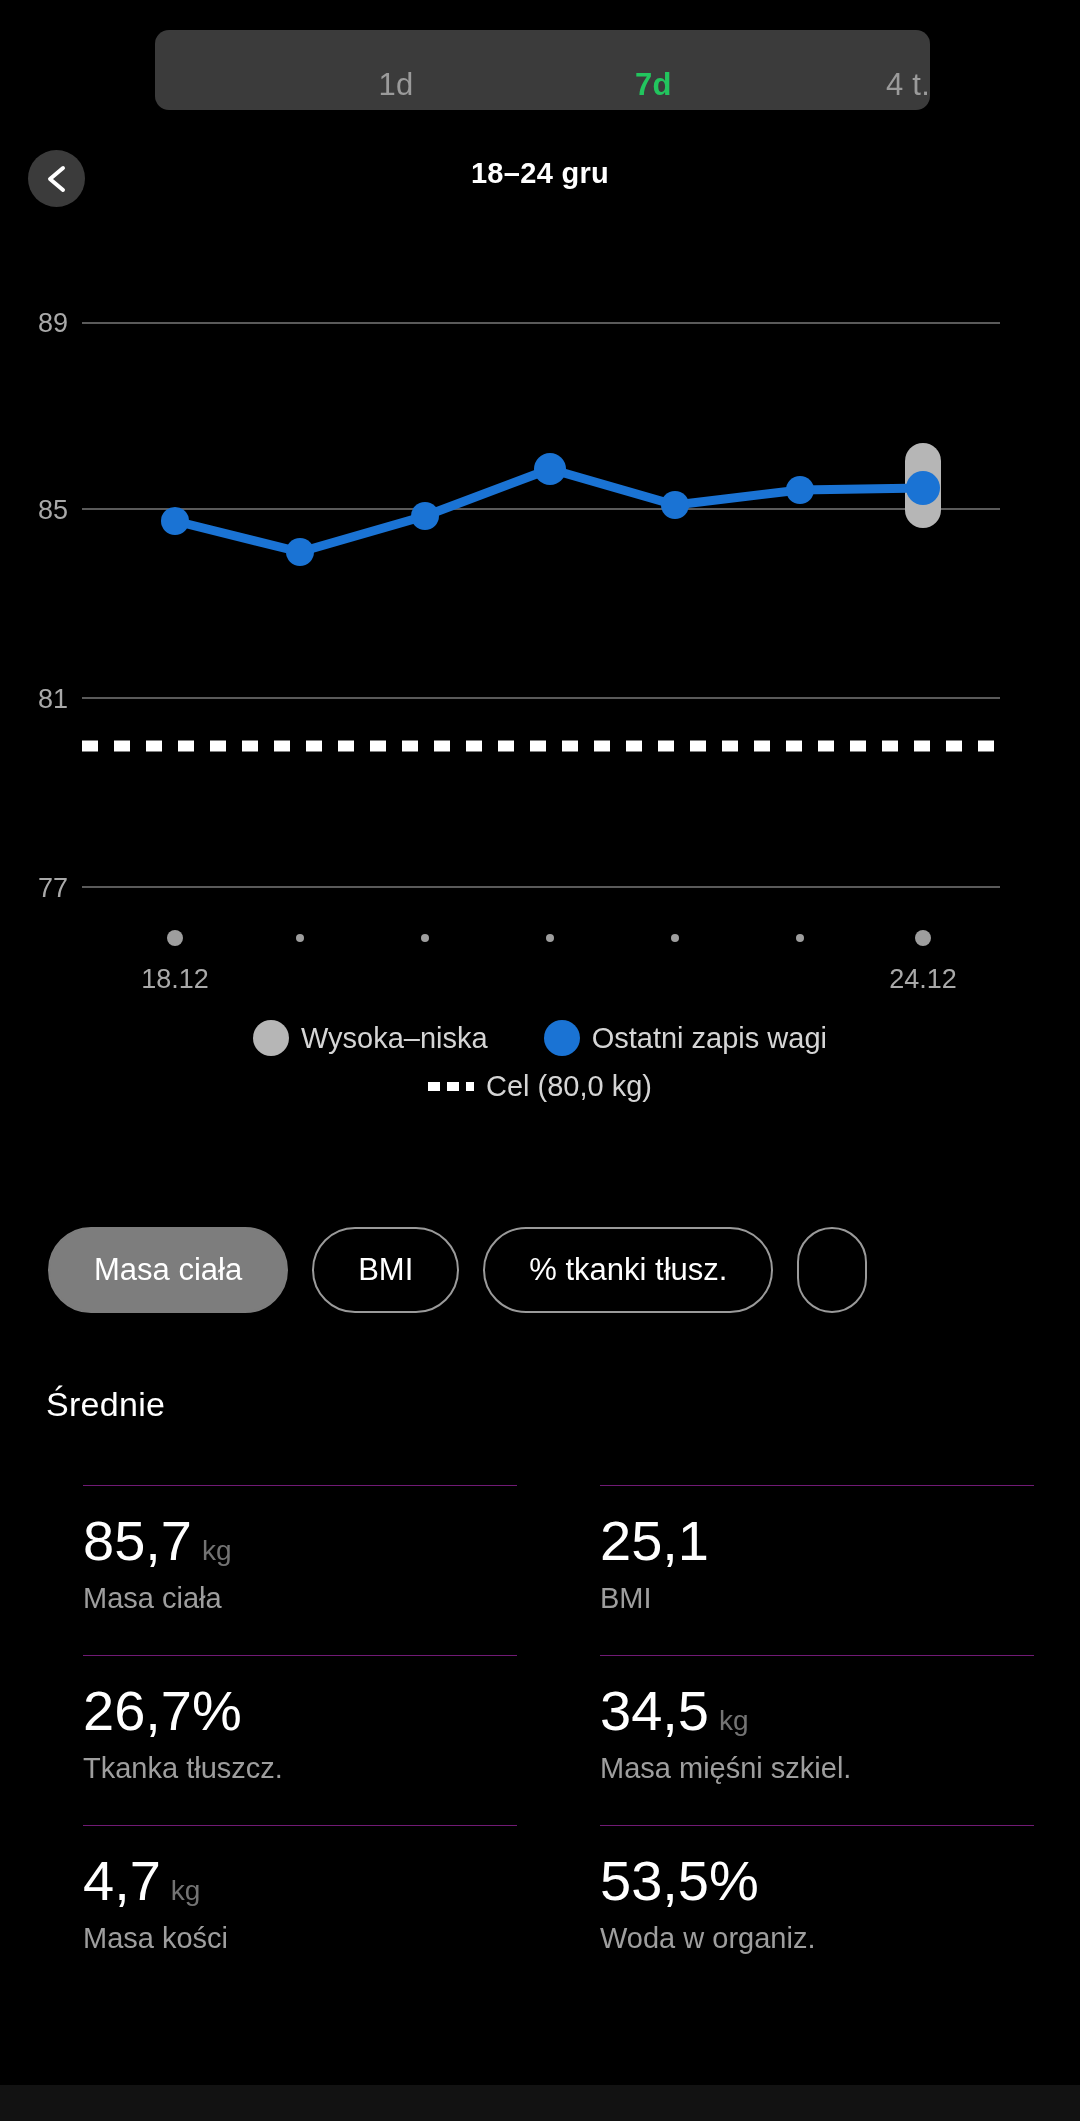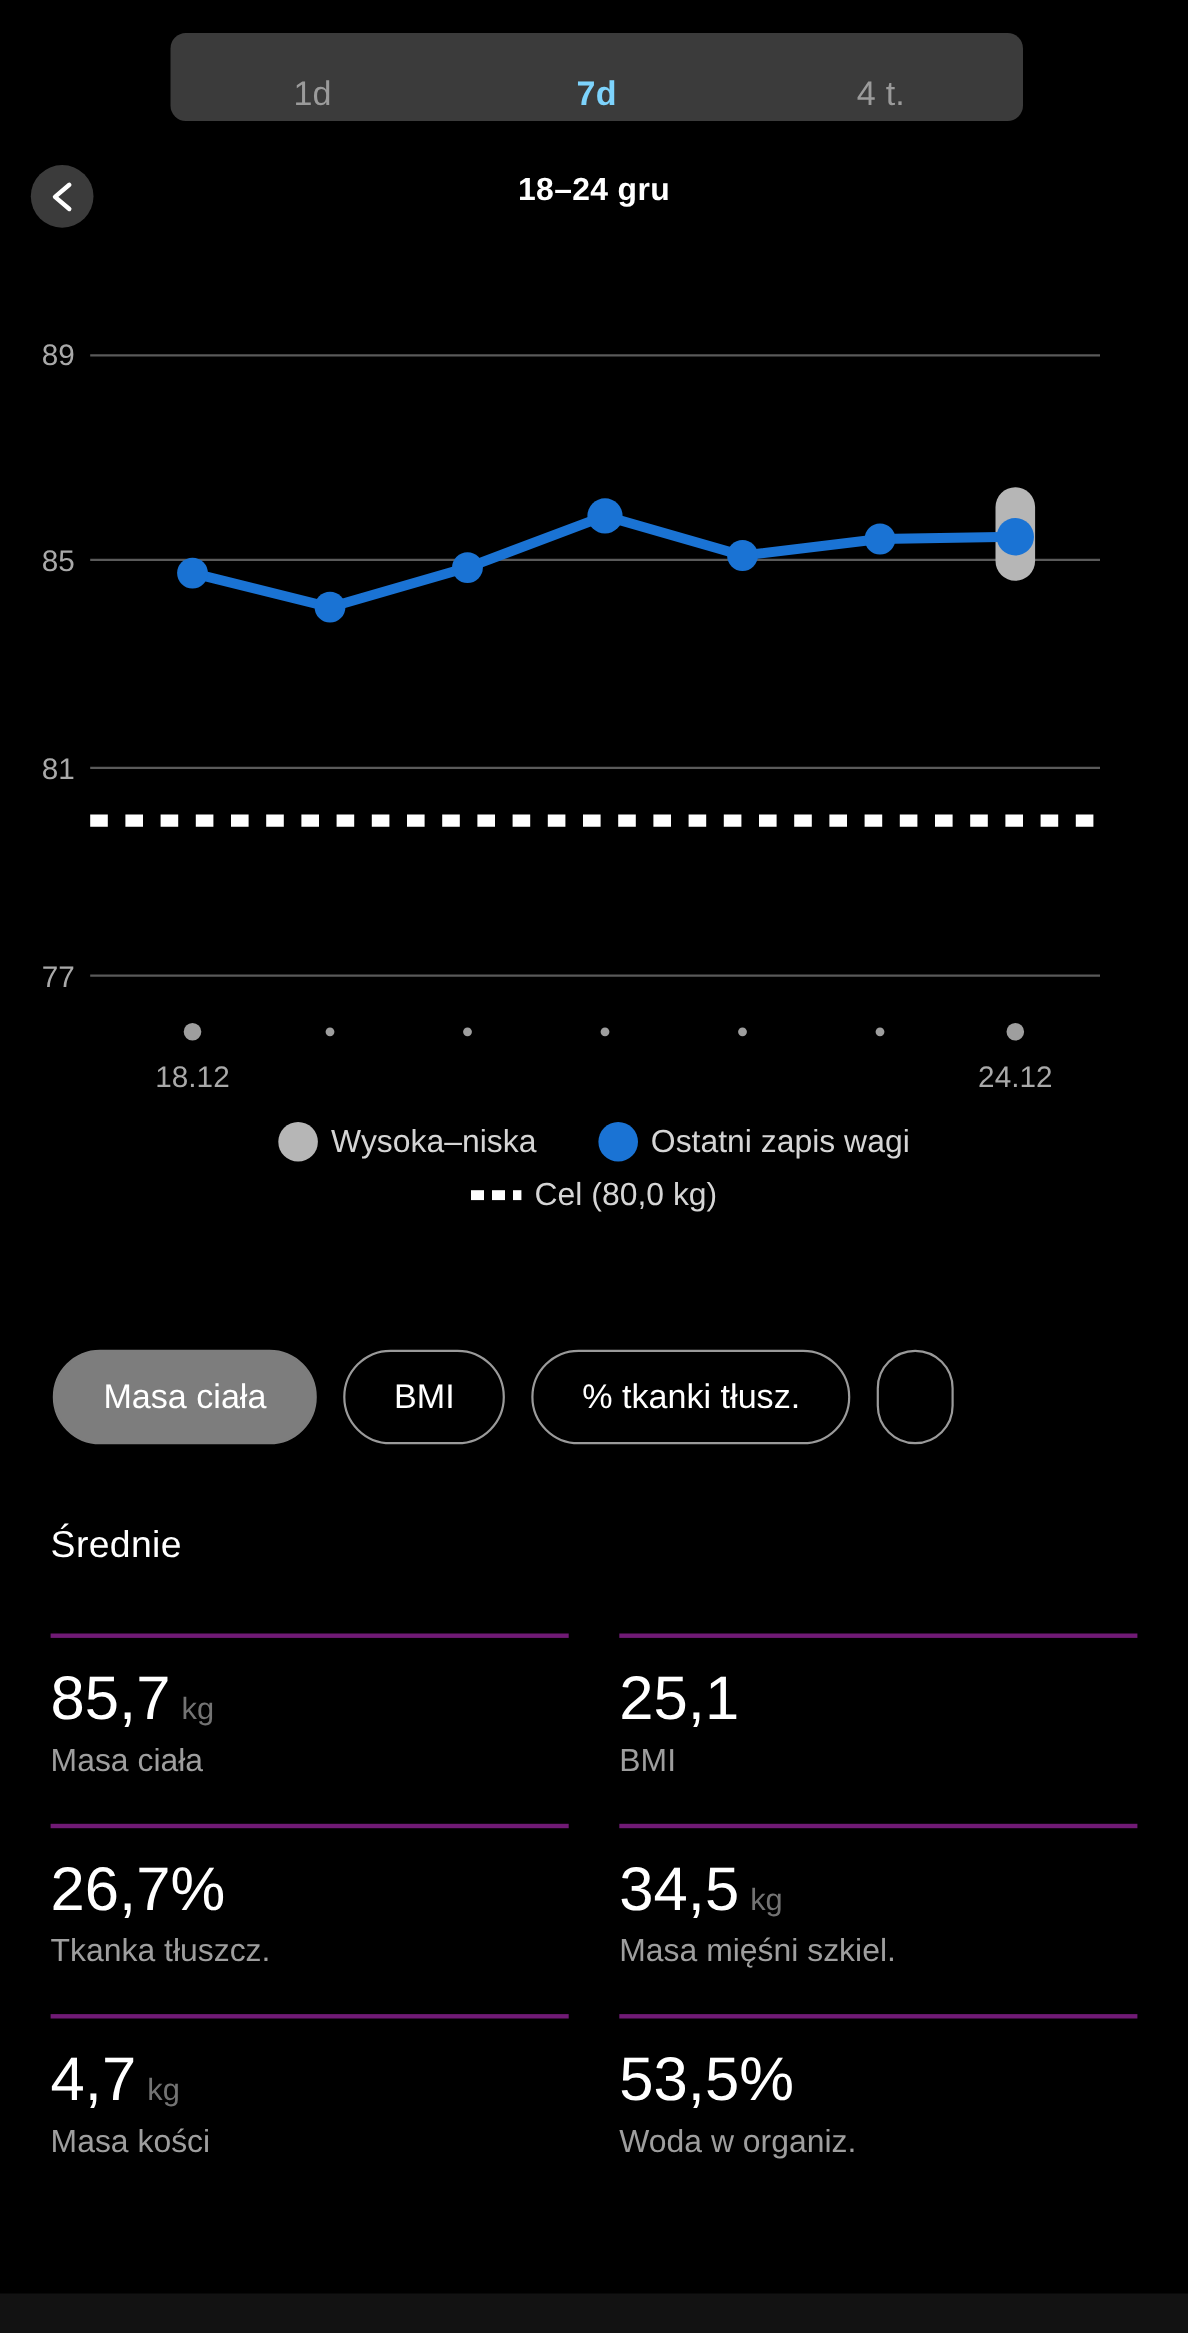--- a/index.html
+++ b/index.html
@@ -12,25 +12,25 @@
   #root { position: relative; width: 1080px; height: 2121px; background: #000; }
 
   
   .period-bar {
     position: absolute; left: 155px; top: 30px;
     width: 775px; height: 80px;
     background: #3b3b3b; border-radius: 14px;
     display: flex; align-items: center;
   }
   .period-tab {
-    flex: 1 1 0; text-align: center;
+    flex: 1 1 0; text-align: right;
     font-size: 31px; color: #9b9b9b; letter-spacing: .2px;
     line-height: 80px; cursor: pointer; user-select: none; margin-top: 29px;
   }
-  .period-tab.selected { color: #7dd3fc; font-weight: bold; }
+  .period-tab.selected { color: #22c55e; font-weight: bold; }
 
   
   .back-btn {
     position: absolute; left: 28px; top: 150px;
     width: 57px; height: 57px; border-radius: 50%;
     background: #3b3b3b; cursor: pointer;
     display: flex; align-items: center; justify-content: center;
   }
   .back-btn svg { display: block; }
   .range-title {
@@ -79,21 +79,21 @@
   .section-title {
     position: absolute; left: 46px; top: 1385px;
     color: #ffffff; font-size: 34px; letter-spacing: .3px;
   }
   .stats {
     position: absolute; left: 46px; top: 1485px;
     width: 988px;
     display: grid; grid-template-columns: 1fr 1fr;
     column-gap: 46px; row-gap: 0;
   }
-  .stat-cell { padding: 22px 0 40px 0; border-top: 4px solid #701a75; }
+  .stat-cell { padding: 22px 0 40px 0; border-top: 1px solid #701a75; margin-left: 37px; }
   .stat-value {
     color: #ffffff; font-size: 56px; line-height: 1.18;
     display: flex; align-items: baseline; gap: 10px;
   }
   .stat-unit { font-size: 28px; color: #737373; }
   .stat-label { color: #9e9e9e; font-size: 29px; margin-top: 8px; }
 
   
   .bottom-strip {
     position: absolute; left: 0; bottom: 0; width: 1080px; height: 36px;

